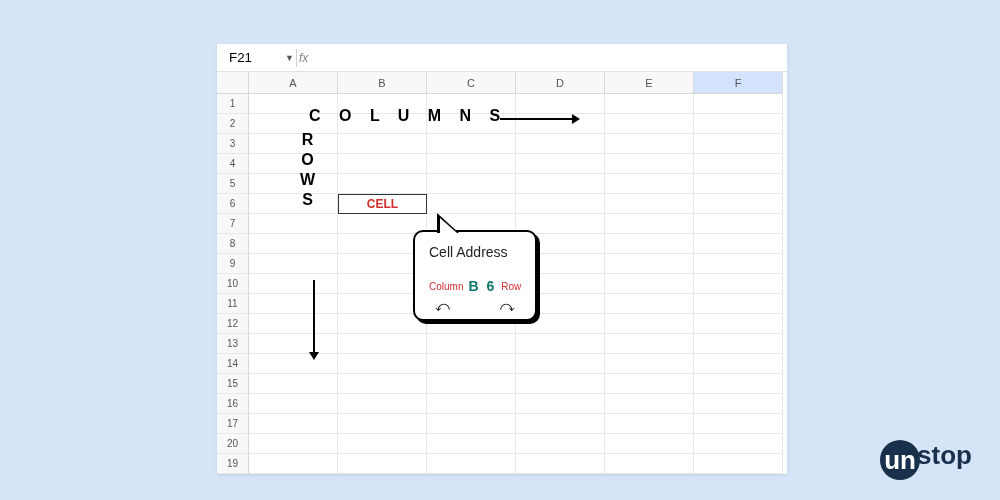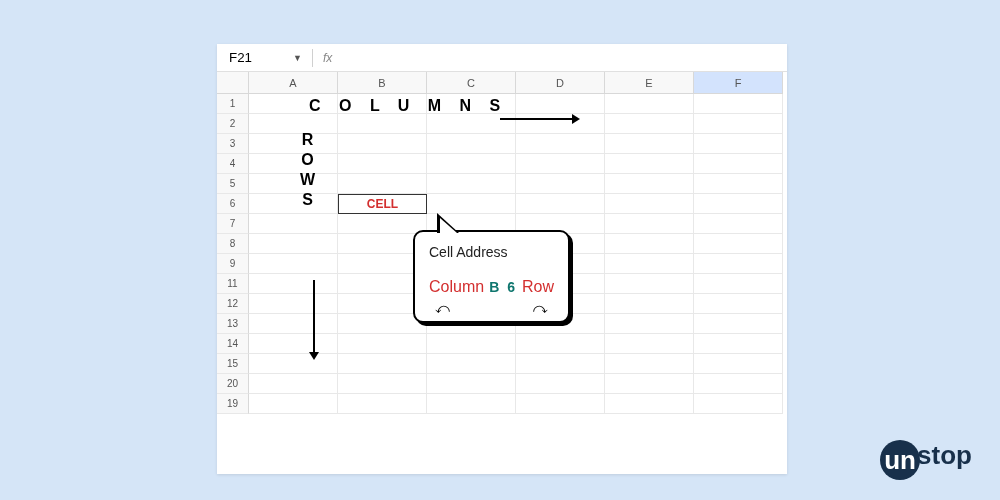--- a/index.html
+++ b/index.html
@@ -1,42 +1,42 @@
 <!DOCTYPE html>
 <html><head>
 <meta charset="utf-8">
 <style>
 *{box-sizing:border-box;margin:0;padding:0}
 body{background:#d5e5f7;font-family:Arial,Helvetica,sans-serif;width:1000px;height:500px;position:relative;overflow:hidden}
 .sheet{position:absolute;left:217px;top:44px;width:570px;height:430px;background:#fff;box-shadow:0 1px 3px rgba(0,0,0,.1)}
-.fbar{height:28px;border-bottom:1px solid #e0e0e0;display:flex;align-items:center;padding:0 6px;font-size:12px;gap:10px}
+.fbar{height:28px;border-bottom:1px solid #e0e0e0;display:flex;align-items:center;padding:0 6px;font-size:12px;gap:2px}
 .nbox{width:60px;padding:2px 6px;border:none;outline:none}
 .drop{font-size:9px;color:#555}
 .sep{width:1px;height:18px;background:#d0d0d0}
 .fx{font-style:italic;color:#888;font-size:12px}
 .hrow{display:flex;height:22px}
 .corner{width:32px;border-right:1px solid #d8d8d8;border-bottom:1px solid #d8d8d8;background:#f8f8f8}
 .ch{flex:1;min-width:89px;max-width:89px;border-right:1px solid #d8d8d8;border-bottom:1px solid #d8d8d8;background:#f8f8f8;display:flex;align-items:center;justify-content:center;font-size:11px;color:#555}
 .ch.sel{background:#d3e3fd}
 .row{display:flex;height:20px}
 .rh{width:32px;border-right:1px solid #d8d8d8;border-bottom:1px solid #e8e8e8;background:#f8f8f8;display:flex;align-items:center;justify-content:center;font-size:10px;color:#555}
 .cell{flex:1;min-width:89px;max-width:89px;border-right:1px solid #e8e8e8;border-bottom:1px solid #e8e8e8;display:flex;align-items:center;justify-content:center;font-size:11px}
 .cell.active{border:1.5px solid #333;font-weight:bold;color:#d32f2f;font-size:12px}
 .ov{position:absolute;pointer-events:none}
-.col-lbl{left:309px;top:97px;font-weight:bold;font-size:16px;letter-spacing:7px;color:#000}
+.col-lbl{left:309px;top:107px;font-weight:bold;font-size:16px;letter-spacing:7px;color:#000}
 .col-arr{left:500px;top:112px}
 .row-lbl{left:300px;top:130px;font-weight:bold;font-size:16px;color:#000;line-height:20px;text-align:center}
 .row-arr{left:307px;top:280px}
 .callout{left:413px;top:230px;pointer-events:auto}
 .callout-box{background:#fff;border:2.5px solid #000;border-radius:10px;padding:12px 14px 8px;position:relative;box-shadow:3px 3px 0 #000}
 .callout-tail{position:absolute;left:22px;top:-19px;width:0;height:0;border-left:0 solid transparent;border-right:22px solid transparent;border-bottom:20px solid #000}
 .callout-tail2{position:absolute;left:25px;top:-14px;width:0;height:0;border-left:0 solid transparent;border-right:17px solid transparent;border-bottom:15px solid #fff}
 .ca-title{font-size:14px;color:#222;margin-bottom:18px}
 .ca-row{display:flex;align-items:center;gap:3px;font-size:11px}
-.ca-red{color:#d32f2f;font-size:16px}
+.ca-red{color:#d32f2f;font-size:10px}
 .ca-big{font-size:14px;font-weight:bold;color:#0f766e;letter-spacing:2px;margin:0 2px}
 .curve{font-size:14px;position:relative;top:4px}
 .brand{position:absolute;right:28px;bottom:20px;display:flex;font-weight:bold;font-size:26px;color:#18304b}
 .brand .c{background:#18304b;color:#fff;border-radius:50%;width:40px;height:40px;display:inline-flex;align-items:center;justify-content:center;margin-right:-3px}
 </style>
 </head>
 <body>
 
 <div class="sheet">
   <div class="fbar">
@@ -130,20 +130,29 @@
       <div class="row">
         <div class="rh">9</div>
         <div class="cell"></div>
         <div class="cell"></div>
         <div class="cell"></div>
         <div class="cell"></div>
         <div class="cell"></div>
         <div class="cell"></div>
       </div>
       <div class="row">
+        <div class="rh">10</div>
+        <div class="cell"></div>
+        <div class="cell"></div>
+        <div class="cell"></div>
+        <div class="cell"></div>
+        <div class="cell"></div>
+        <div class="cell"></div>
+      </div>
+      <div class="row">
         <div class="rh">11</div>
         <div class="cell"></div>
         <div class="cell"></div>
         <div class="cell"></div>
         <div class="cell"></div>
         <div class="cell"></div>
         <div class="cell"></div>
       </div>
       <div class="row">
         <div class="rh">12</div>
@@ -167,20 +176,38 @@
         <div class="rh">14</div>
         <div class="cell"></div>
         <div class="cell"></div>
         <div class="cell"></div>
         <div class="cell"></div>
         <div class="cell"></div>
         <div class="cell"></div>
       </div>
       <div class="row">
         <div class="rh">15</div>
+        <div class="cell"></div>
+        <div class="cell"></div>
+        <div class="cell"></div>
+        <div class="cell"></div>
+        <div class="cell"></div>
+        <div class="cell"></div>
+      </div>
+      <div class="row">
+        <div class="rh">16</div>
+        <div class="cell"></div>
+        <div class="cell"></div>
+        <div class="cell"></div>
+        <div class="cell"></div>
+        <div class="cell"></div>
+        <div class="cell"></div>
+      </div>
+      <div class="row">
+        <div class="rh">17</div>
         <div class="cell"></div>
         <div class="cell"></div>
         <div class="cell"></div>
         <div class="cell"></div>
         <div class="cell"></div>
         <div class="cell"></div>
       </div>
       <div class="row">
         <div class="rh">20</div>
         <div class="cell"></div>

